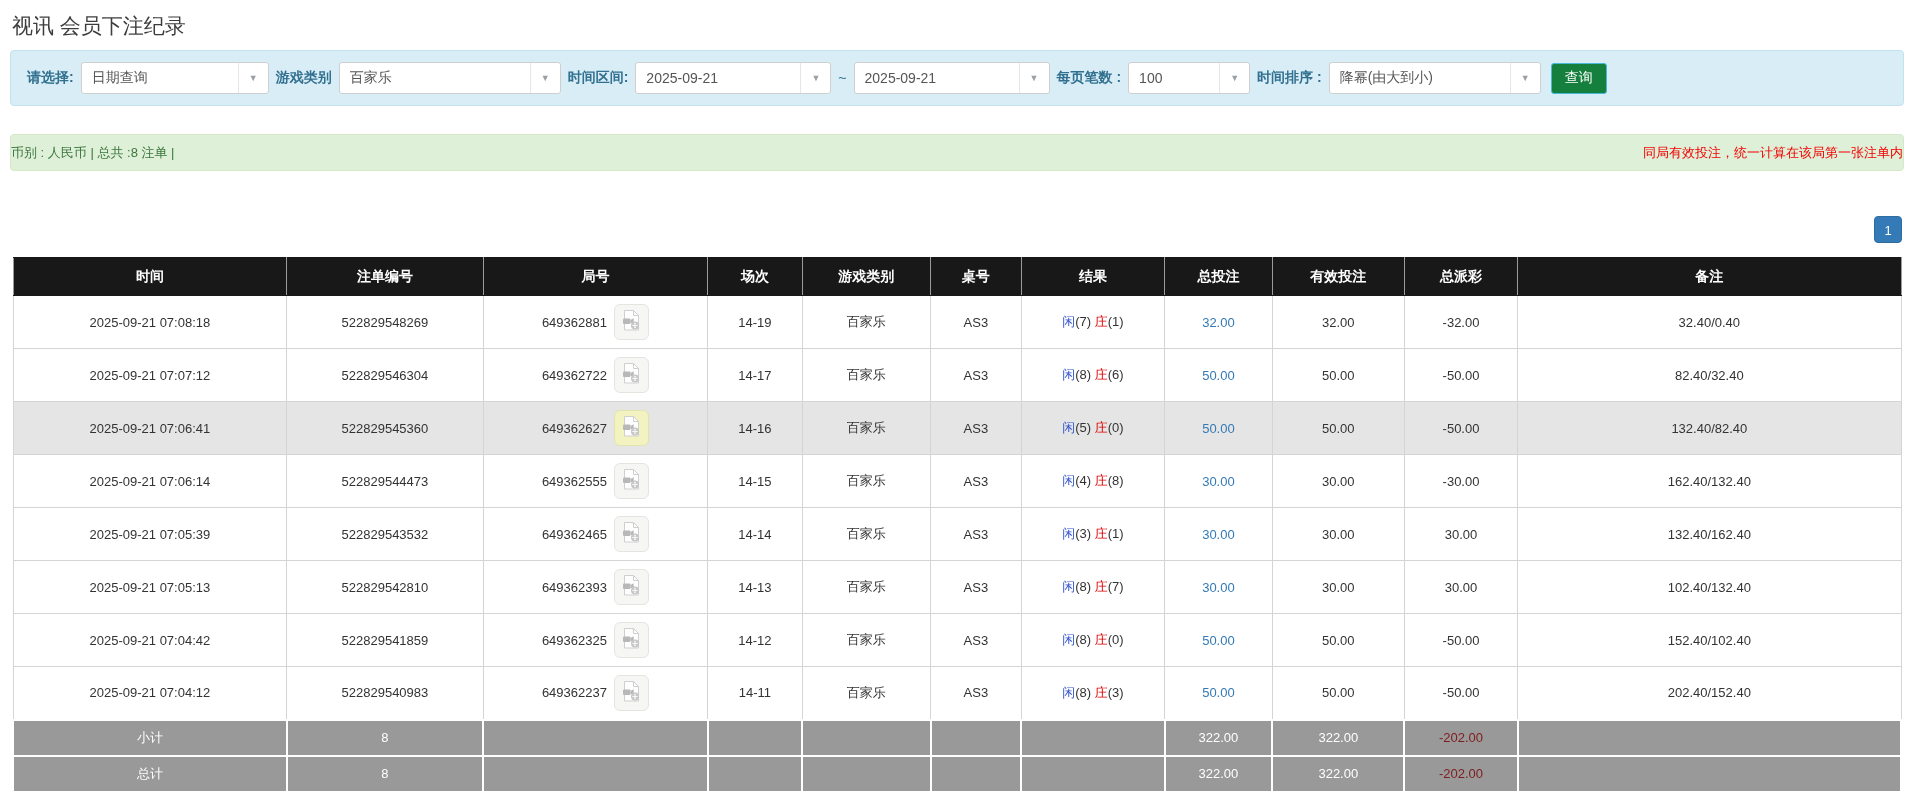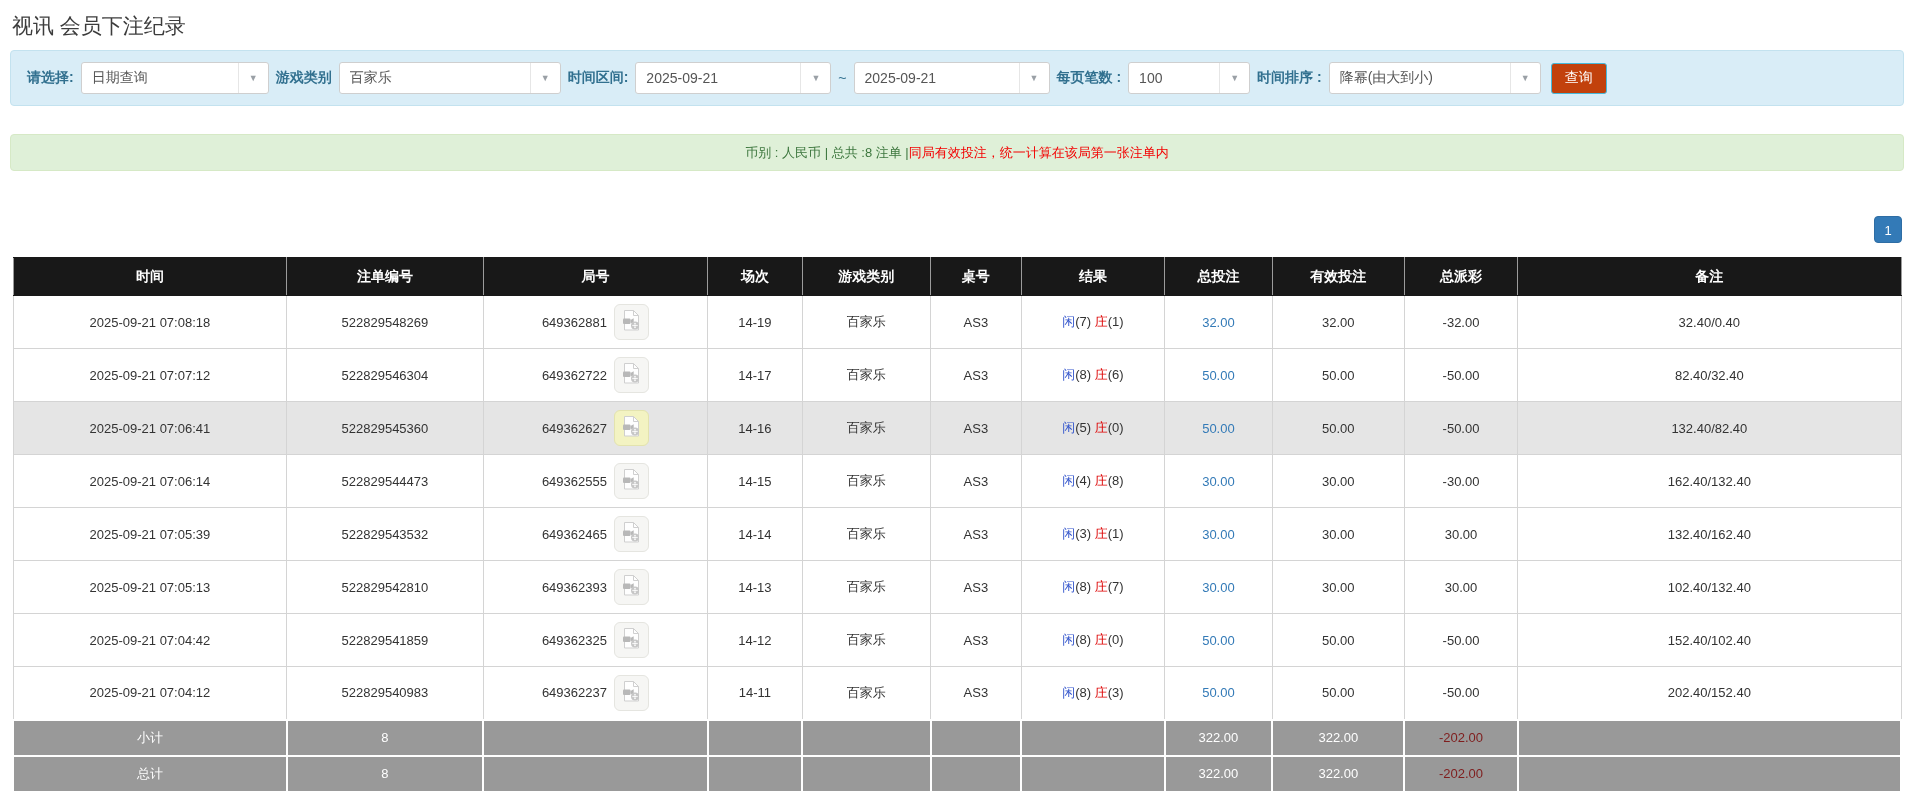--- a/index.html
+++ b/index.html
@@ -31,36 +31,36 @@
     cursor: pointer;
   }
   .sel .sel-val { flex: 1; padding: 0 10px; font-size: 14px; color: #555; white-space: nowrap; }
   .sel .sel-arrow {
     width: 30px; align-self: stretch;
     display: flex; align-items: center; justify-content: center;
     color: #9aa0a6; font-size: 9px; border-left: 1px solid #e6e6e6;
   }
   .tilde { color: #31708f; font-size: 14px; }
   .btn-search {
-    background: #c2410c; border: 1px solid #46b8da; color: #fff;
+    background: #15803d; border: 1px solid #46b8da; color: #fff;
     height: 31px; padding: 0 13px; font-size: 14px; border-radius: 3px; cursor: pointer;
     margin-left: 3px;
   }
 
   
   .summary-bar {
     margin: 28px 10px 0 10px;
     background: #dff0d8;
     border: 1px solid #d6e9c6;
     border-radius: 4px;
-    padding: 0 16px;
+    padding: 0 0;
     height: 37px;
     display: flex;
     align-items: center;
-    justify-content: center;
+    justify-content: space-between;
     font-size: 13px;
   }
   .summary-left { color: #3c763d; }
   .summary-note { color: #f30000; }
 
   
   .pagination { margin: 45px 12px 14px 12px; text-align: right; height: 27px; }
   .page-btn {
     display: inline-block; min-width: 28px; height: 27px; line-height: 27px;
     background: #337ab7; border: 1px solid #2e6da4; color: #fff;

